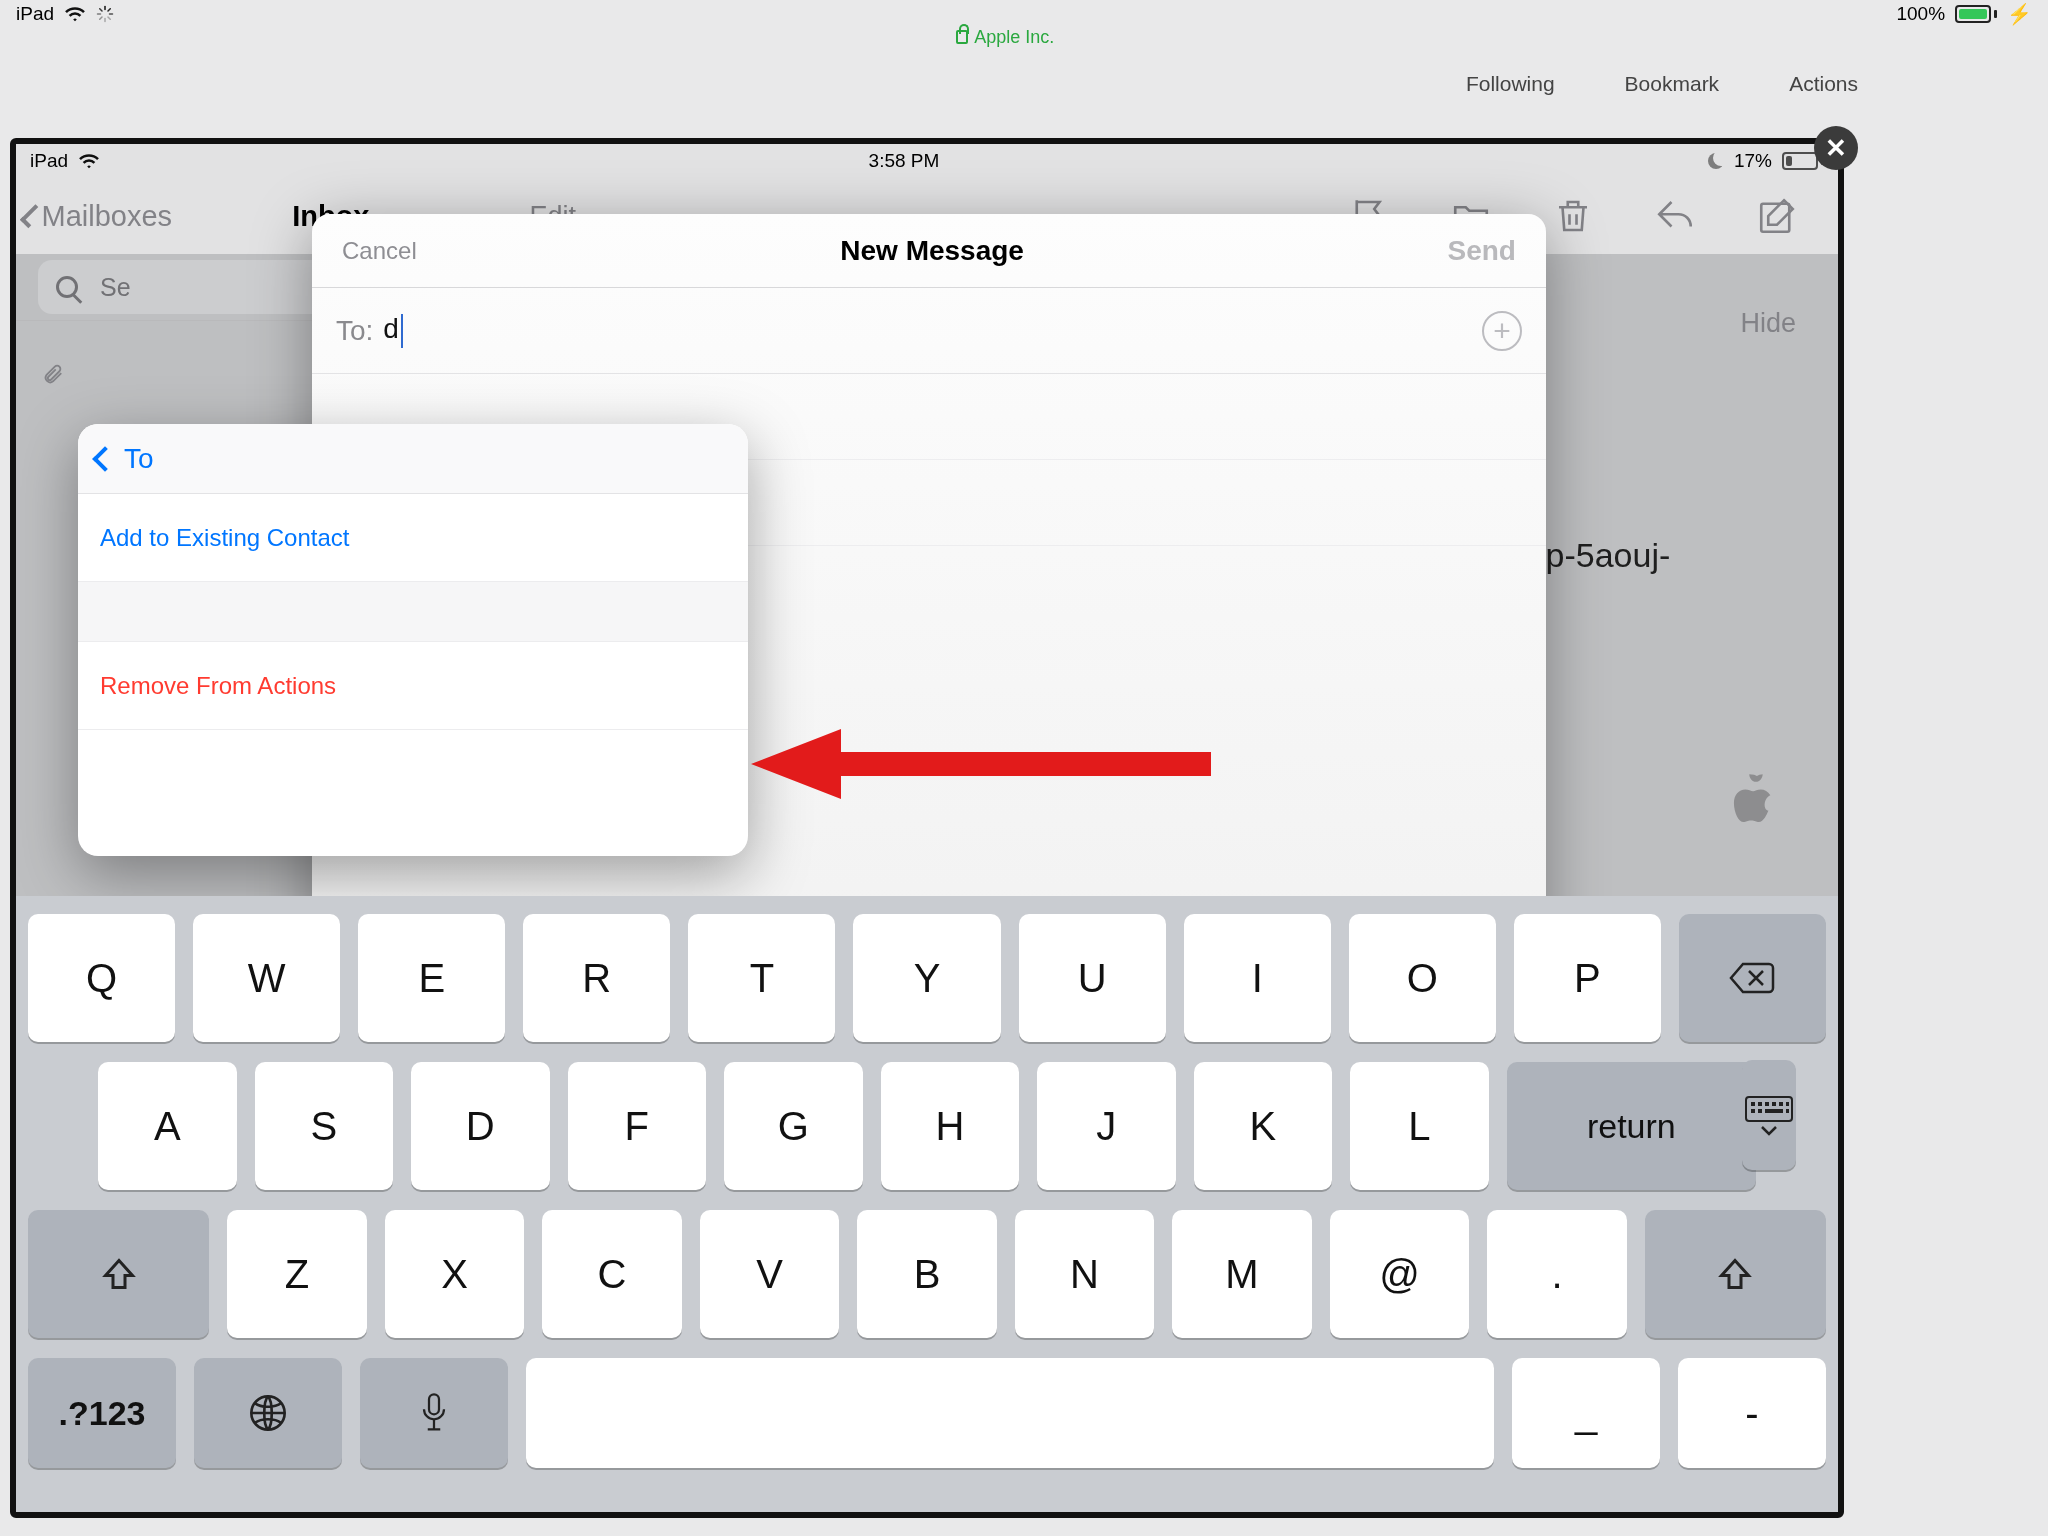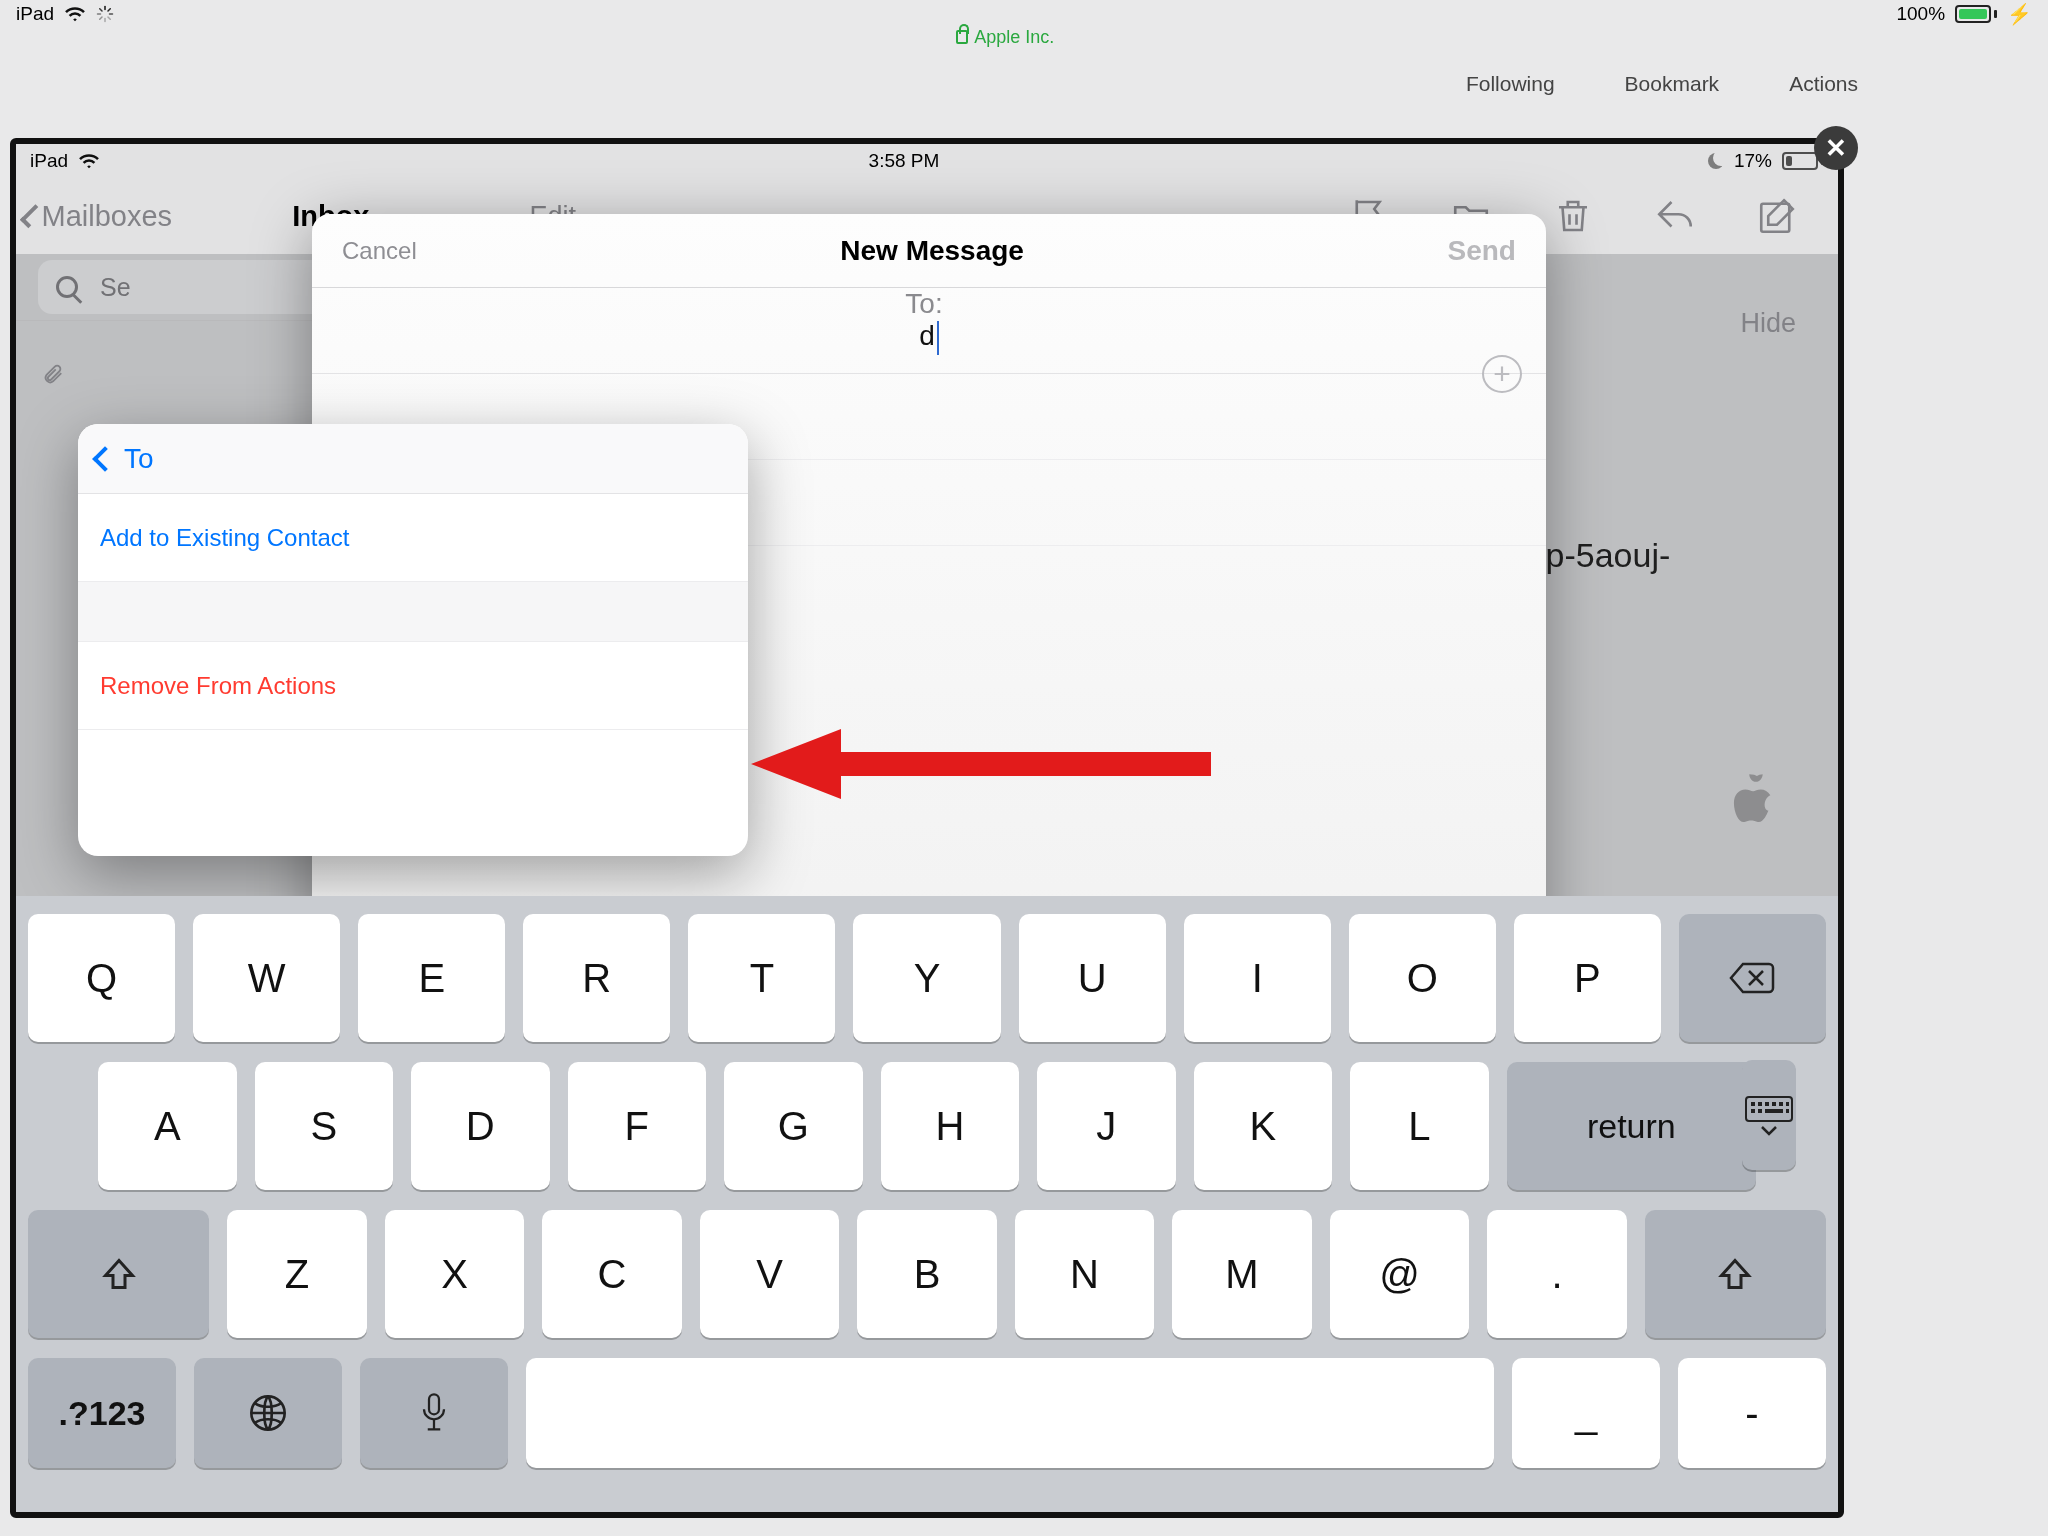--- a/index.html
+++ b/index.html
@@ -68,21 +68,21 @@
     background: linear-gradient(#fdfdfd,#f2f2f2);
     border-radius:18px; box-shadow: 0 12px 60px rgba(0,0,0,.35);
     overflow:hidden;
   }
   .compose-hdr { height:74px; display:flex; align-items:center; justify-content:space-between;
     padding:0 30px; border-bottom:1px solid #d8d8da; }
   .compose-hdr .cancel { color:#8e8e93; font-size:24px; }
   .compose-hdr .title  { font-weight:700; font-size:28px; }
   .compose-hdr .send   { color:#b9b9bc; font-size:28px;font-weight:bold; }
   .to-row { height:86px; border-bottom:1px solid #e3e3e5; display:flex; align-items:center;
-    padding:0 24px; font-size:28px;flex-direction:column; }
+    padding:0 24px; font-size:28px; }
   .to-row .lbl { color:#8a8a8e; margin-right:10px; }
   .to-row .val { color:#111; position:relative; }
   .caret { display:inline-block; width:2px; height:34px; background:#2f6ad0; margin-left:2px; vertical-align:middle; animation: blink 1s step-start infinite; }
   @keyframes blink { 50% { opacity:0; } }
   .add-contact { margin-left:auto; width:40px; height:40px; border:2px solid #bcbcc0; border-radius:50%;
     display:flex; align-items:center; justify-content:center; color:#bcbcc0; font-size:30px; }
 
   .compose .row { height:86px; border-bottom:1px solid #ededef; }
 
   

